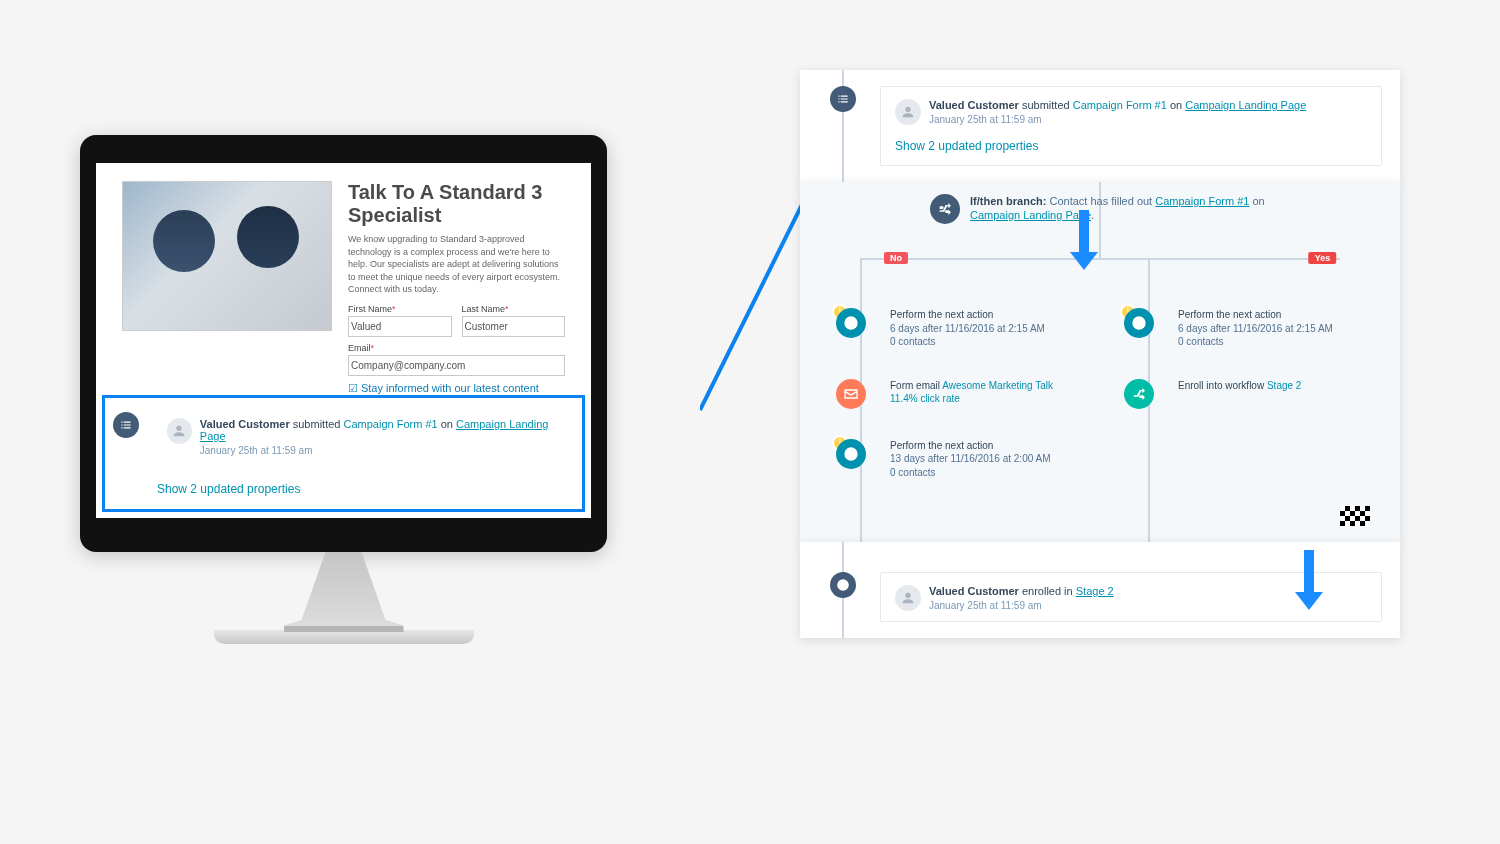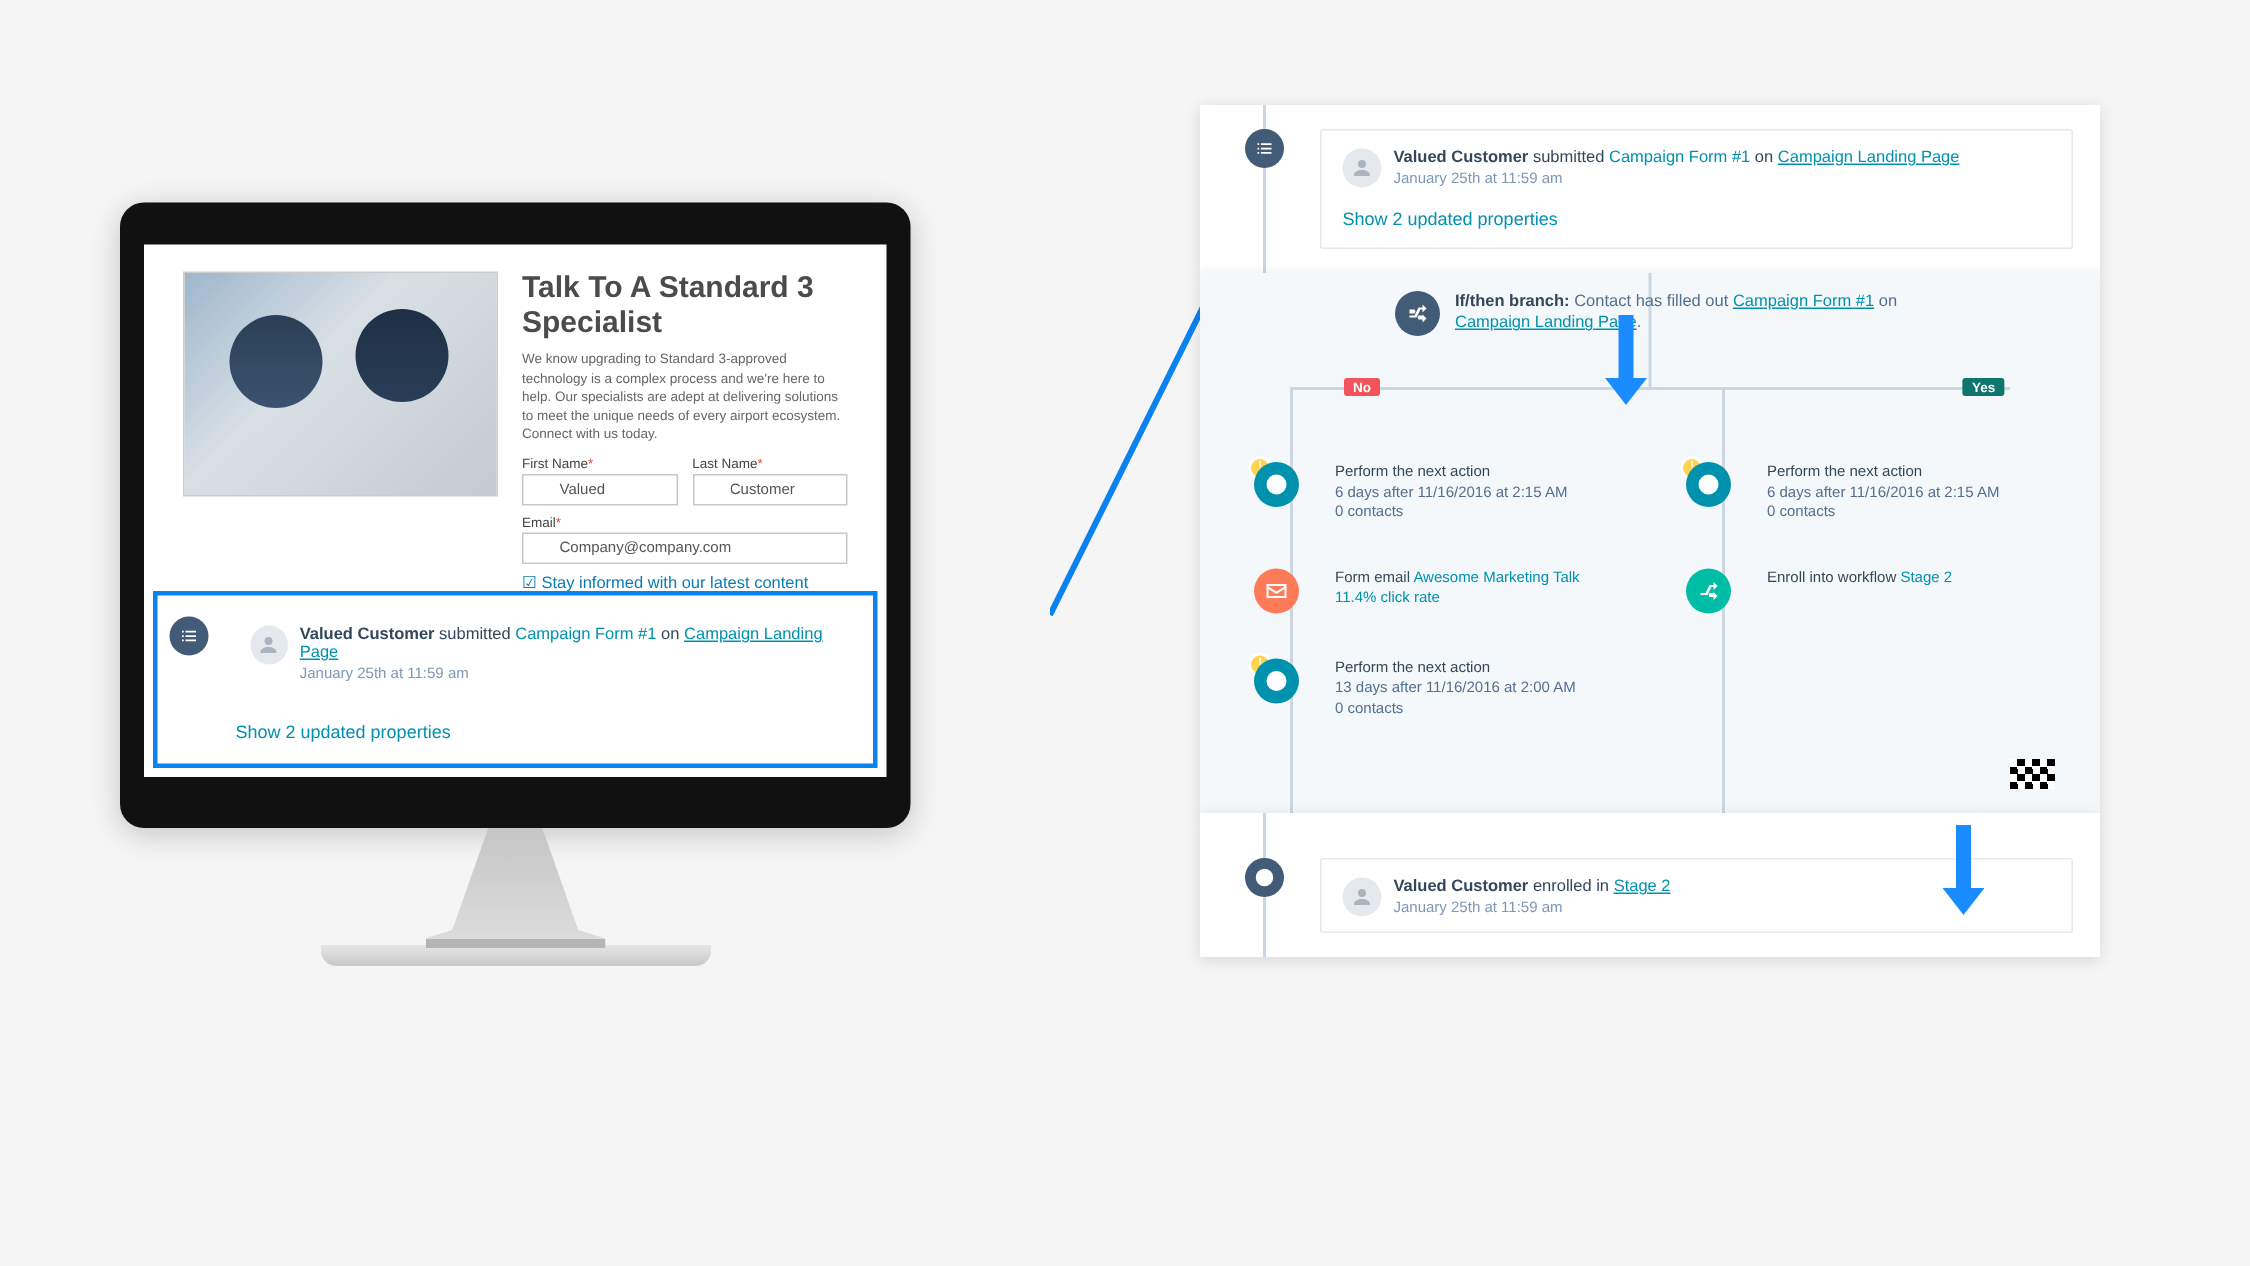--- a/index.html
+++ b/index.html
@@ -17,21 +17,21 @@
 .landing-img { width: 210px; height: 150px; background: linear-gradient(135deg,#9db7cc 0%,#d8dfe5 40%,#c4cad0 100%); border: 1px solid #ccc; position: relative; overflow:hidden;}
 .landing-img::before{content:"";position:absolute;left:30px;top:28px;width:62px;height:62px;background:linear-gradient(#2a3f56,#3b5270);border-radius:50%;}
 .landing-img::after{content:"";position:absolute;right:32px;top:24px;width:62px;height:62px;background:linear-gradient(#1e2f44,#293e58);border-radius:50%;}
 .landing-copy { flex: 1; }
 .landing-copy h2 { font-size: 20px; font-weight: 600; color: #4b4b4b; margin-bottom: 6px; }
 .landing-copy p { font-size: 9px; color: #666; line-height: 1.4; margin-bottom: 8px; }
 .form-row { display: flex; gap: 10px; }
 .form-field { flex: 1; margin-bottom: 6px; }
 .form-label { font-size: 9px; color: #444; display: block; margin-bottom: 2px; }
 .form-label .req { color: #d44; }
-.form-input { width: 100%; border: 1px solid #c8c8c8; padding: 4px 24px; font-size: 10px; color: #555; }
+.form-input { width: 100%; border: 1px solid #c8c8c8; padding: 4px 2px; font-size: 10px; color: #555; }
 .checkbox-row { font-size: 11px; color: #0a7cb5; margin: 6px 0; }
 .submit-btn { border: 1px solid #0a7cb5; background: #fff; color: #0a7cb5; font-size: 9px; padding: 4px 10px; cursor: pointer; }
 
 
 .highlight-box { position:absolute; left:6px; right:6px; bottom:6px; border: 3px solid #0a82f0; background: #fff; padding: 12px 12px 12px 12px; }
 .timeline-icon { position:absolute; left:8px; top:14px; width:26px; height:26px; border-radius:50%; background:#425b76; color:#fff; display:flex; align-items:center; justify-content:center; font-size:13px; }
 .timeline-line { position:absolute; left:20px; top:0; bottom:0; width:2px; background:#cbd6e2; z-index:-1;}
 .activity-card { margin-left: 40px; background:#fff; padding: 8px 10px; }
 .activity-row { display:flex; gap:8px; align-items:flex-start; }
 .avatar { width:26px; height:26px; border-radius:50%; background:#e5e9ed; display:flex; align-items:center; justify-content:center; color:#aab4bf; font-size:16px;}
@@ -53,23 +53,23 @@
 .wf-root { position:absolute; left:50%; top:12px; transform:translateX(-50%); display:flex; gap:10px; align-items:flex-start; width:340px;}
 .wf-root-icon { width:30px; height:30px; border-radius:50%; background:#425b76; color:#fff; display:flex; align-items:center;justify-content:center; font-size:15px; flex-shrink:0;}
 .wf-root-text { font-size:11px; color:#516f90; line-height:1.3;}
 .wf-root-text b { color:#33475b; font-weight:600;}
 .wf-root-text .lk { color:#0091ae; text-decoration:underline;}
 .branch-line-h { position:absolute; top:76px; left:60px; right:60px; height:2px; background:#cbd6e2;}
 .branch-col { position:absolute; top:76px; width:240px; }
 .branch-col.left { left:36px; }
 .branch-col.right { right:36px; }
 .branch-vline { width:2px; background:#cbd6e2; margin:0 auto; height:300px; position:absolute; left:24px; top:0;}
-.badge { position:absolute; top:-6px; left:50%; transform:translateX(-50%); font-size:9px; padding:1px 6px; border-radius:2px; color:#fff; font-weight:600;margin-left:12px;}
+.badge { position:absolute; top:-6px; left:50%; transform:translateX(-50%); font-size:9px; padding:1px 6px; border-radius:2px; color:#fff; font-weight:600;}
 .badge.no { background:#f2545b; left:60px;}
-.badge.yes { background:#0f766e; left:auto; right:14px;}
+.badge.yes { background:#ef4444; left:auto; right:14px;}
 .wf-step { position:relative; display:flex; gap:24px; align-items:flex-start; margin-top:30px;}
 .step-icon { width:30px; height:30px; border-radius:50%; display:flex; align-items:center; justify-content:center; color:#fff; flex-shrink:0; position:relative; z-index:2;}
 .step-icon.clock { background:#0091ae;}
 .step-icon.mail { background:#ff7a59;}
 .step-icon.enroll { background:#00bda5;}
 .badge-dot { position:absolute; left:-4px; top:-4px; width:16px; height:16px; border-radius:50%; background:#ffd24f; border:2px solid #fff; color:#fff; font-size:10px; line-height:12px; text-align:center;}
 .wf-step-text { font-size:10px; color:#516f90; line-height:1.35;}
 .wf-step-text .t1 { color:#33475b;}
 .wf-step-text .lk { color:#0091ae;}
 .wf-flag { position:absolute; right:30px; bottom:16px; width:30px; height:20px; background: repeating-conic-gradient(#000 0 25%, #fff 0 50%) 0 0/10px 10px; }

